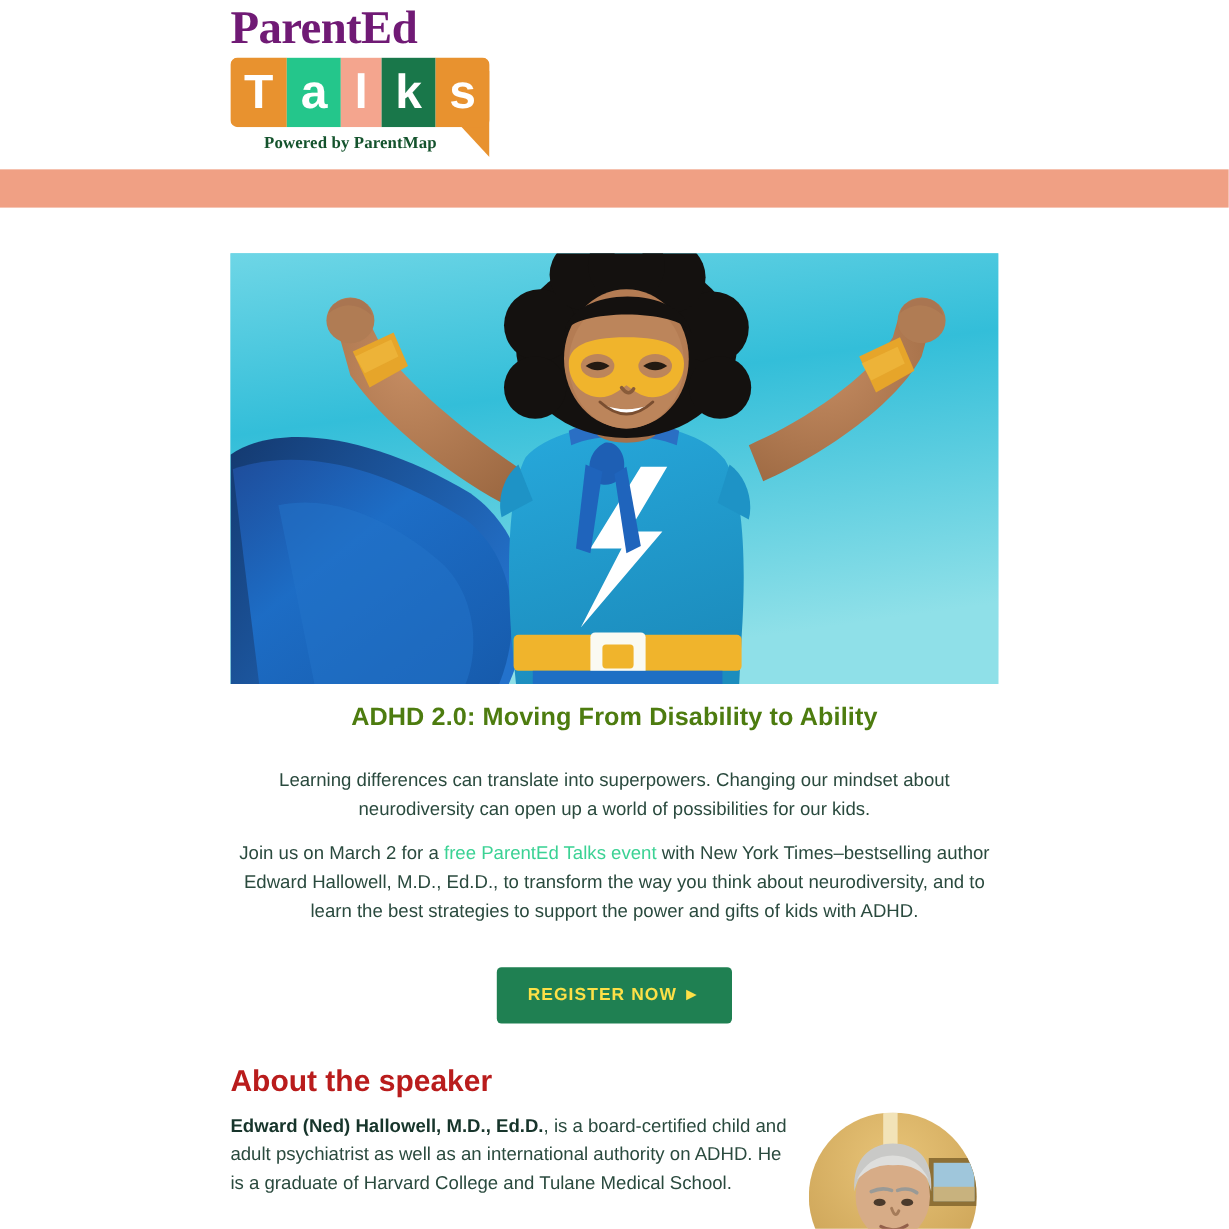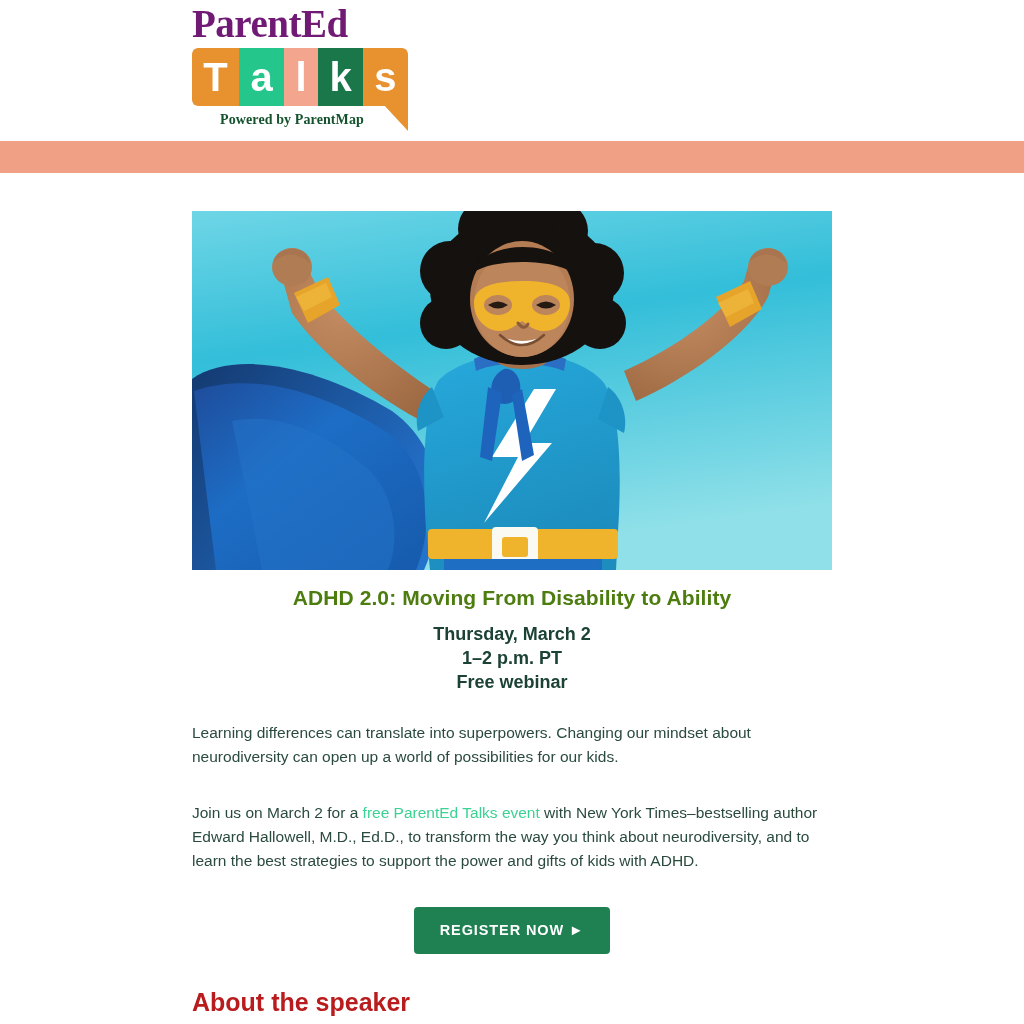--- a/index.html
+++ b/index.html
@@ -134,38 +134,39 @@
     color: #1C4236;
     line-height: 24px;
   }
 
   
   .para {
     font-size: 15.5px;
     line-height: 24px;
     color: #2a4a3e;
     margin: 0;
+    text-align: center;
   }
   .para.p1 { margin-top: 27px; }
-  .para.p2 { margin-top: 32px; }
+  .para.p2 { margin-top: 13px; }
   .link-green {
     color: #3BD294;
     font-weight: normal;
     text-decoration: none;
   }
 
   
   .btn-row {
     display: flex;
     justify-content: center;
     margin-top: 34px;
   }
   .register-btn {
     background: #1F8052;
-    color: #ffffff;
+    color: #fde047;
     border: none;
     border-radius: 4px;
     font-family: "Liberation Sans", sans-serif;
     font-size: 14.5px;
     font-weight: bold;
     letter-spacing: 0.9px;
     padding: 16px 26px 16px 26px;
     cursor: pointer;
     line-height: 1;
   }
@@ -315,25 +316,20 @@
       <rect x="236" y="318" width="190" height="30" rx="4" fill="#F0B42C"></rect>
       <rect x="300" y="316" width="46" height="38" rx="4" fill="#FAFAF2"></rect>
       <rect x="310" y="326" width="26" height="20" rx="3" fill="#F0B42C"></rect>
 
       <rect x="252" y="348" width="158" height="14" fill="#1E6FC4"></rect>
     </svg>
   </div>
 
   <div class="event-title">ADHD 2.0: Moving From Disability to Ability</div>
 
-  <div class="event-meta">
-    <div>Thursday, March 2</div>
-    <div>1–2 p.m. PT</div>
-    <div>Free webinar</div>
-  </div>
 
   <p class="para p1">Learning differences can translate into superpowers. Changing our mindset about neurodiversity can open up a world of possibilities for our kids.</p>
 
   <p class="para p2"><span>Join us on March 2 for a </span><a class="link-green" href="#">free ParentEd Talks event</a><span> with New York Times–bestselling author Edward Hallowell, M.D., Ed.D., to transform the way you think about neurodiversity, and to learn the best strategies to support the power and gifts of kids with ADHD.</span></p>
 
   <div class="btn-row">
     <button class="register-btn">REGISTER NOW ►</button>
   </div>
 
   <div class="about-head">About the speaker</div>

